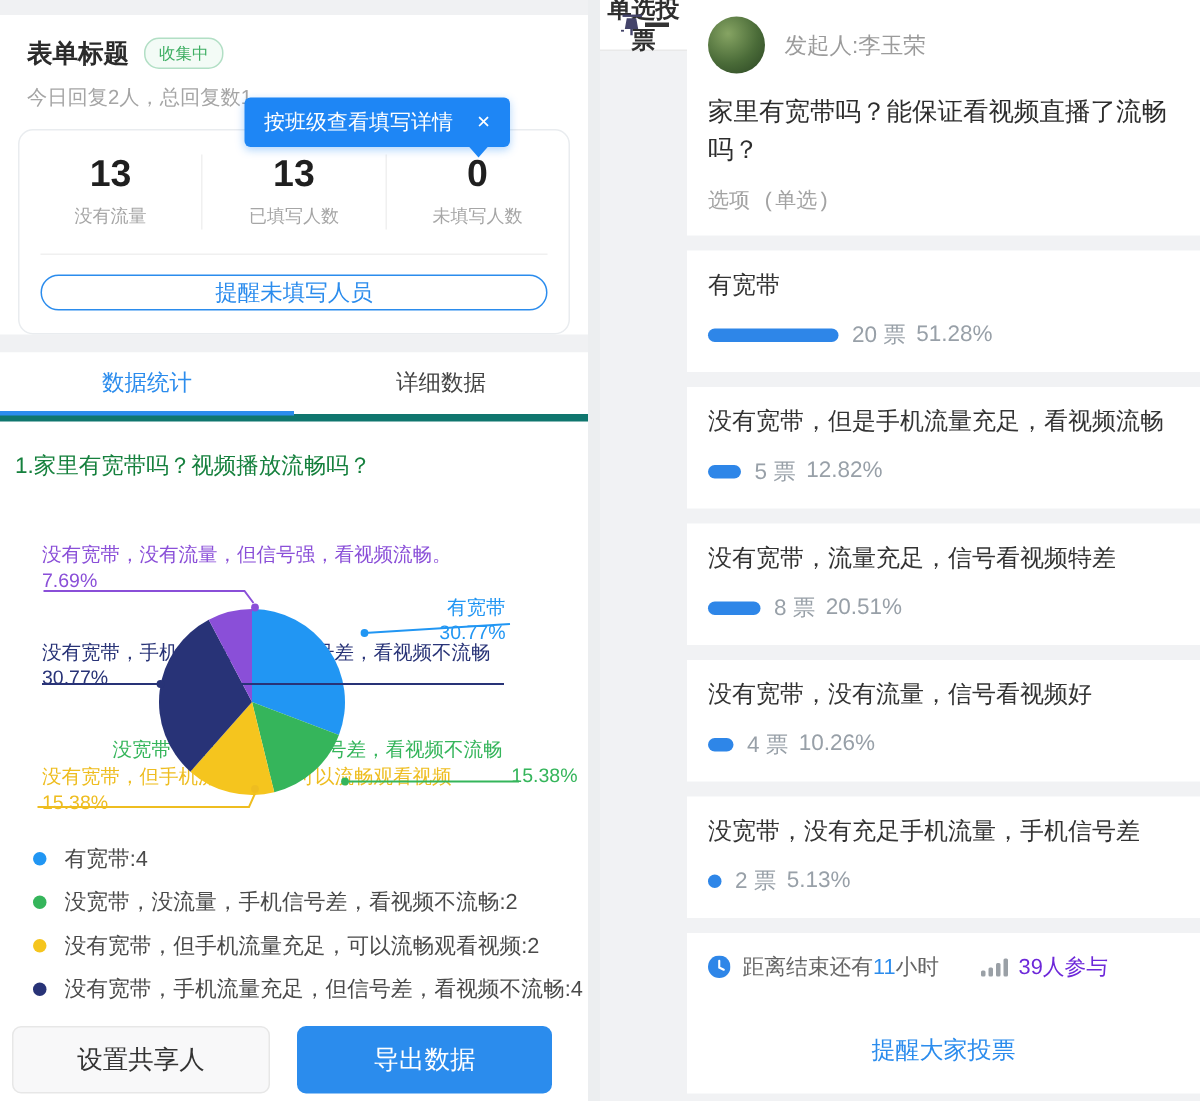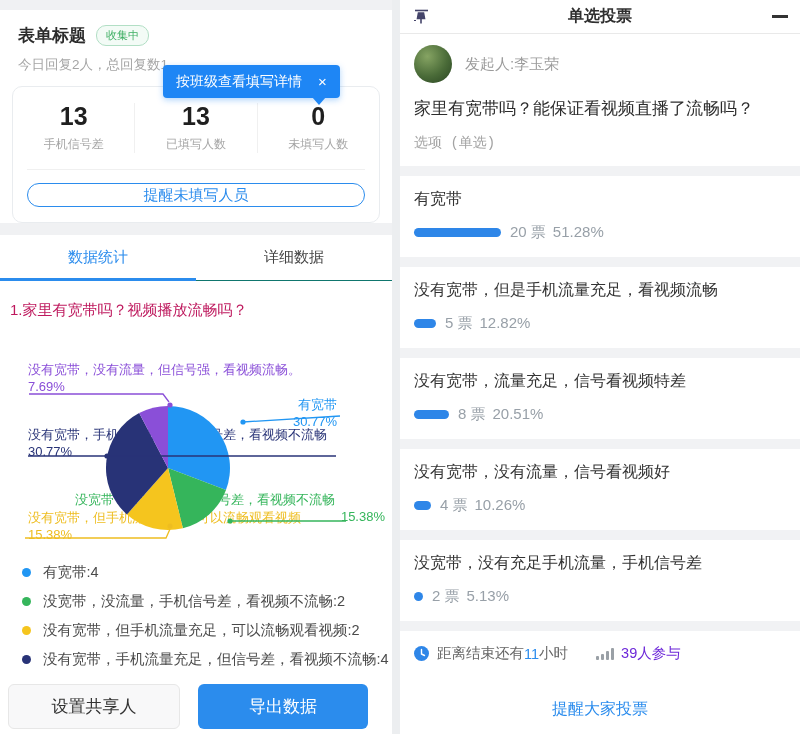--- a/index.html
+++ b/index.html
@@ -19,25 +19,25 @@
   .tooltip-close { font-size:15px; cursor:pointer; }
   .stats-card { margin:10px 12px 0; border:1px solid #e9ecef; border-radius:10px; background:#fff; padding-top:16px; }
   .stats-row { display:flex; }
   .stat { flex:1; text-align:center; border-right:1px solid #f0f0f0; }
   .stat:last-child { border-right:none; }
   .stat-value { font-size:25px; font-weight:600; color:#1f1f1f; line-height:26px; }
   .stat-label { margin-top:7px; font-size:12px; color:#a6a6a6; }
   .card-divider { height:1px; background:#f0f0f0; margin:16px 14px 0; }
   .remind-btn { display:block; margin:13px 14px 15px; width:calc(100% - 28px); height:24px; border:1px solid #2b8ced; color:#2b8ced; border-radius:19px; background:#fff; font-size:15px; font-family:inherit; cursor:pointer; }
   .gap-band { height:12px; background:#f0f1f3; }
-  .tabs { display:flex; height:46px; border-bottom:1px solid #0f766e; background:#fff; }
+  .tabs { display:flex; height:46px; border-bottom:5px solid #0f766e; background:#fff; }
   .tab { flex:1; display:flex; align-items:center; justify-content:center; font-size:15px; color:#444; position:relative; cursor:pointer; }
   .tab.active { color:#2b8ced; }
   .tab.active::after { content:""; position:absolute; left:0; right:0; bottom:-1px; height:3px; background:#2b8ced; }
-  .question { margin:20px 10px 0; font-size:15px; color:#be185d; }
+  .question { margin:20px 10px 0; font-size:15px; color:#15803d; }
   .chart-area { position:relative; height:210px; margin-top:22px; }
   .chart-area svg.overlay { position:absolute; left:0; top:0; z-index:2; pointer-events:none; }
   .co { position:absolute; font-size:13px; line-height:17px; z-index:1; }
   .co .pct { display:block; }
   .co-0 { left:28px; top:19px; }
   .co-1 { right:55px; top:54px; text-align:right; }
   .co-2 { left:28px; top:84px; }
   .co-3 { left:75px; top:149px; width:280px; }
   .co-3 .pct { text-align:right; margin-right:-30px; }
   .co-4 { left:28px; top:167px; }
@@ -46,21 +46,21 @@
   .dot { width:9px; height:9px; border-radius:50%; flex:none; }
   .footer-btns { display:flex; gap:18px; margin:10px 24px 0 8px; }
   .fbtn { flex:1; height:45px; border-radius:6px; font-size:17px; font-family:inherit; cursor:pointer; }
   .share-btn { background:#f8f8f9; border:1px solid #e7e7e7; color:#333; }
   .export-btn { background:#2b8ced; border:none; color:#fff; }
 
   
   .divider-col { width:8px; background:#eceef0; flex:none; }
 
   
-  .right-panel { width:400px; height:734px; background:#f1f2f4; flex:none; display:flex; flex-direction:column; }
+  .right-panel { width:400px; height:734px; background:#f1f2f4; flex:none; display:flex; flex-direction:row; }
   .vote-header { height:34px; background:#fff; border-bottom:1px solid #e9e9e9; display:flex; align-items:center; padding:0 12px; position:relative; flex:none; }
   .vote-title { position:absolute; left:0; right:0; text-align:center; font-size:16px; font-weight:700; color:#2f2f2f; }
   .pin-icon { z-index:1; display:flex; cursor:pointer; }
   .min-icon { margin-left:auto; z-index:1; width:16px; height:3px; background:#333; cursor:pointer; }
   .vote-body { flex:1; overflow:hidden; }
   .vote-info { background:#fff; padding:11px 14px 12px; }
   .initiator-row { display:flex; align-items:center; gap:13px; }
   .avatar { width:38px; height:38px; border-radius:50%; background:radial-gradient(circle at 35% 30%, #86a463, #4a6b38 55%, #2c4724 95%); }
   .initiator { font-size:15px; color:#9b9b9b; }
   .vote-question { margin-top:13px; font-size:17px; color:#2d2d2d; line-height:25px; }
@@ -94,21 +94,21 @@
       <div class="summary">今日回复2人，总回复数1</div>
       <div class="tooltip">
         <span>按班级查看填写详情</span>
         <span class="tooltip-close">×</span>
         <i class="tri"></i>
       </div>
       <div class="stats-card">
         <div class="stats-row">
           <div class="stat">
             <div class="stat-value">13</div>
-            <div class="stat-label">手机信号差</div>
+            <div class="stat-label">没有流量</div>
           </div>
           <div class="stat">
             <div class="stat-value">13</div>
             <div class="stat-label">已填写人数</div>
           </div>
           <div class="stat">
             <div class="stat-value">0</div>
             <div class="stat-label">未填写人数</div>
           </div>
         </div>

